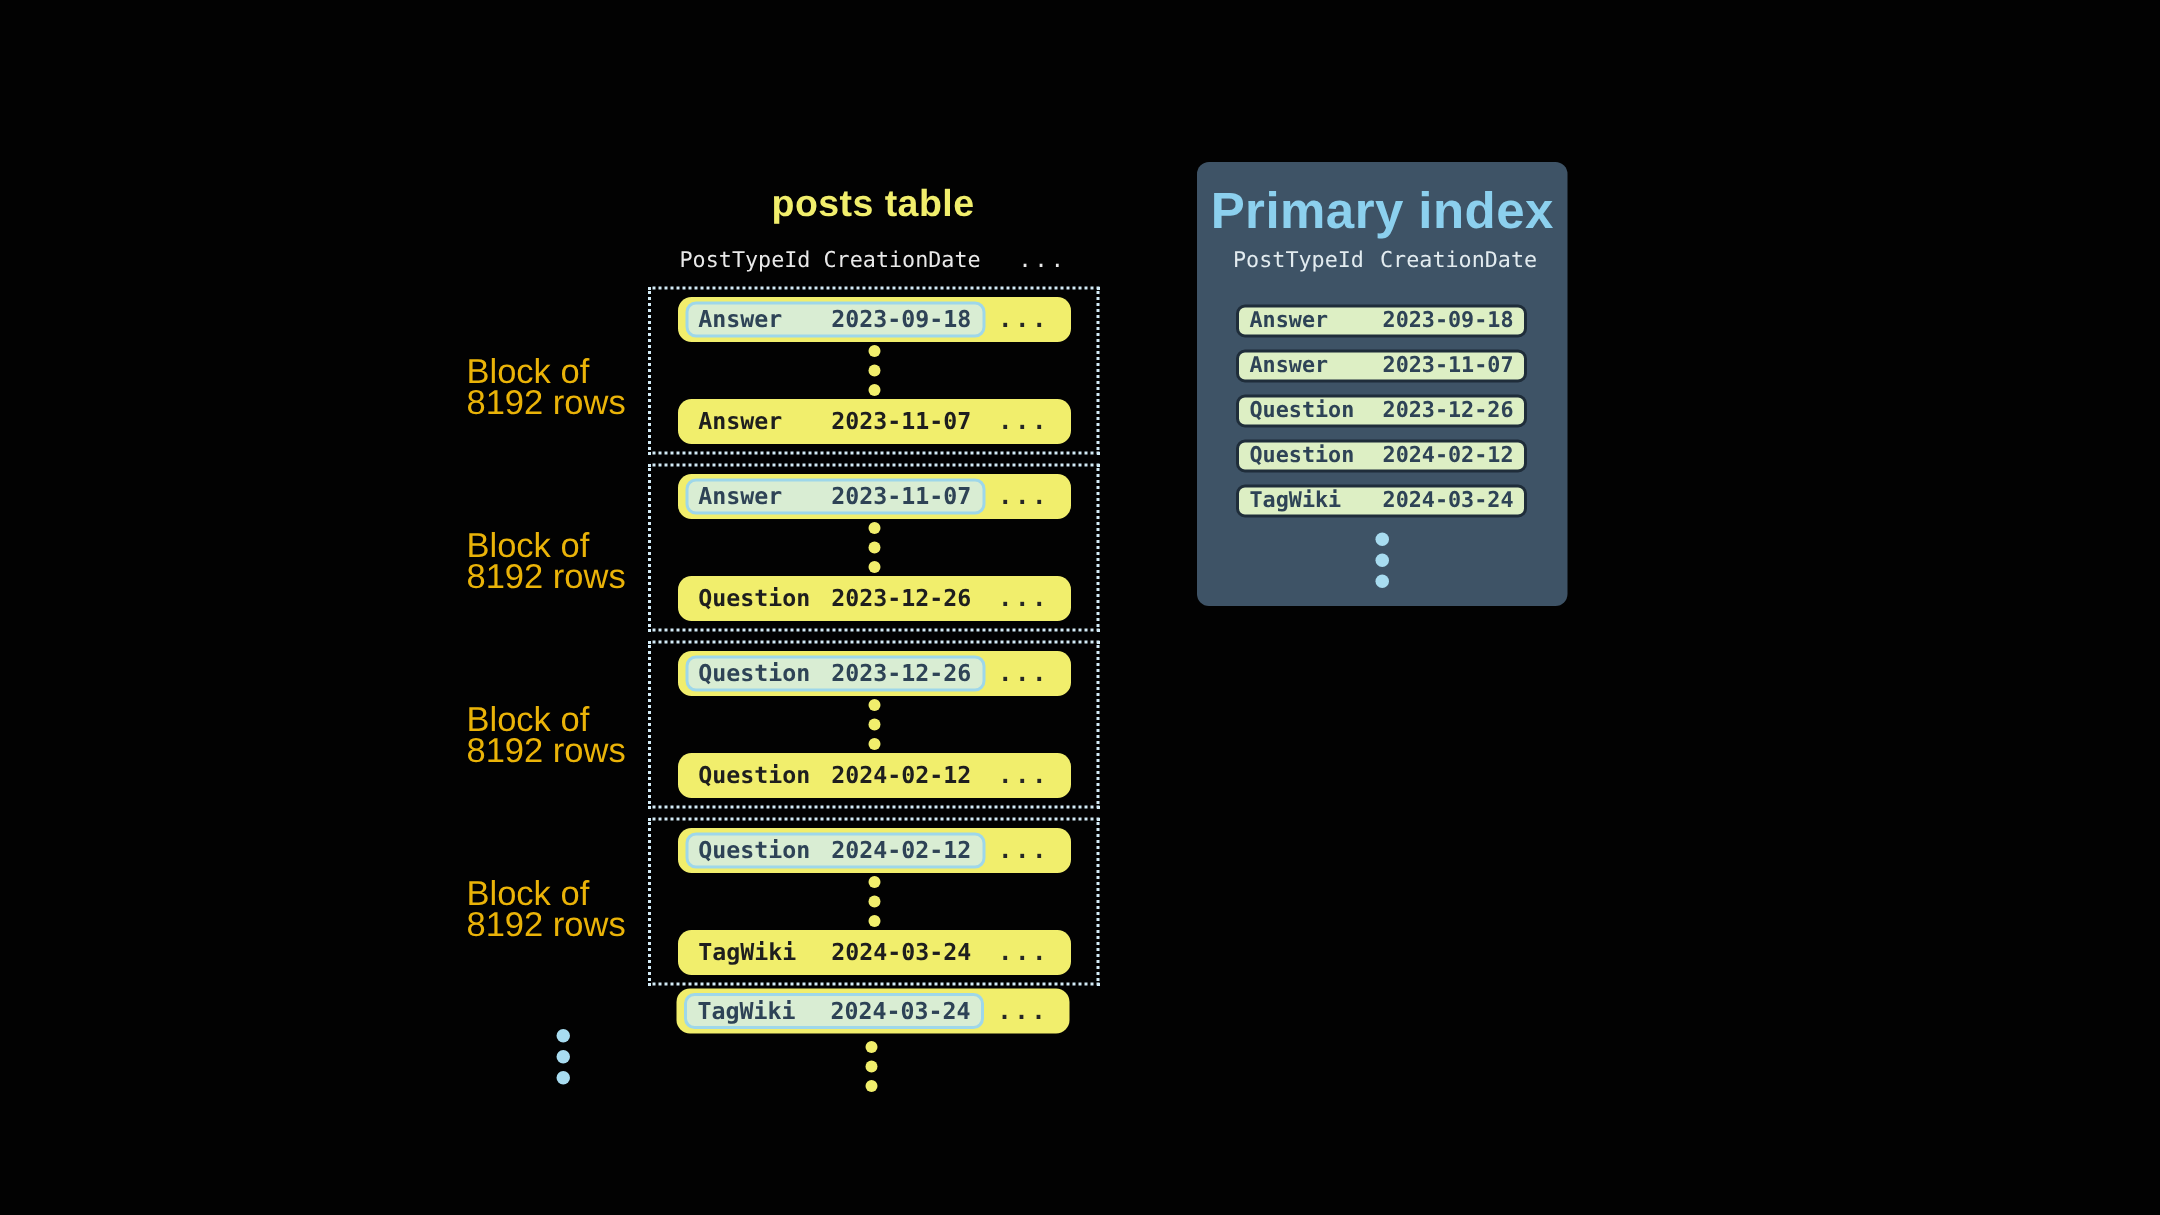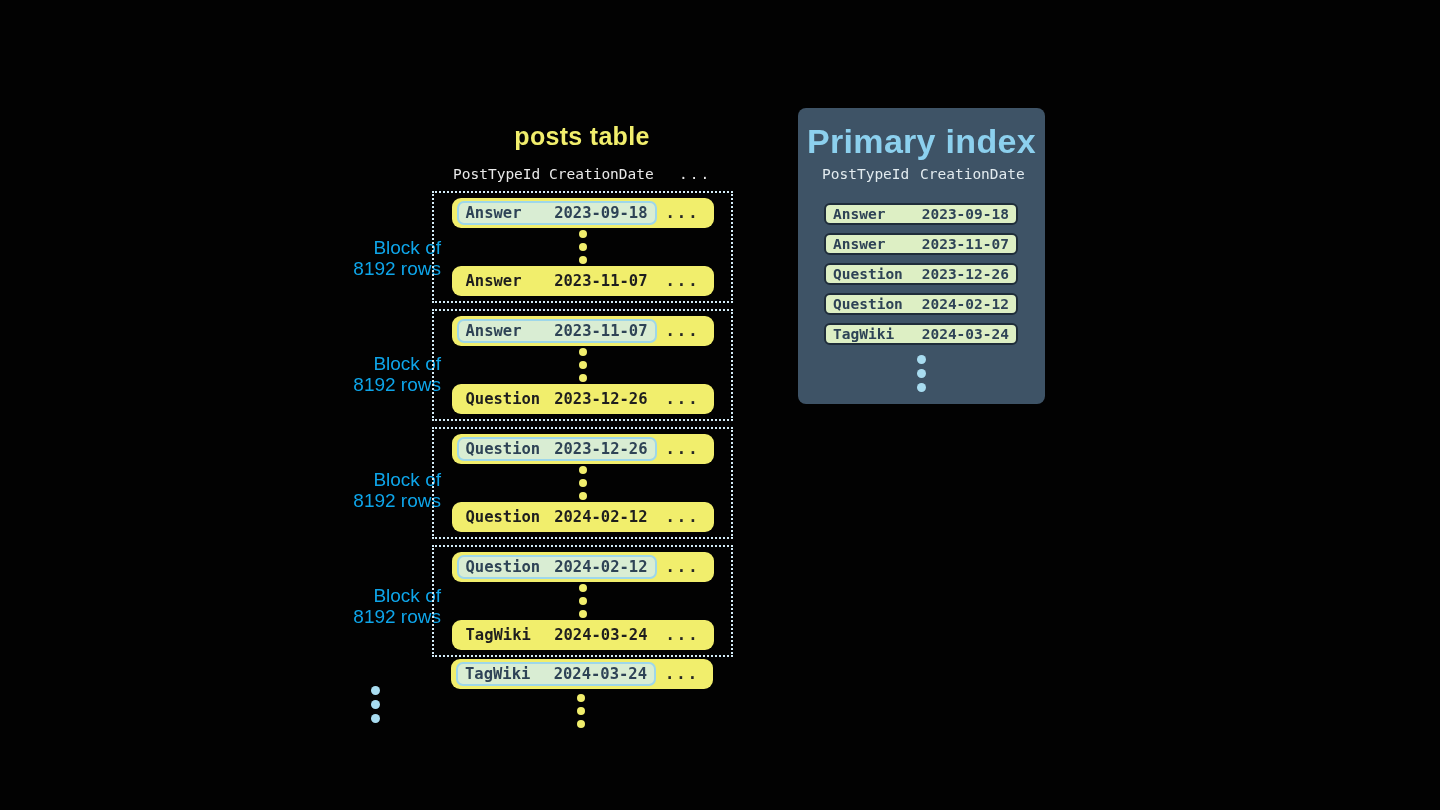--- a/index.html
+++ b/index.html
@@ -52,22 +52,22 @@
   }
 
   .vdots { display:flex; flex-direction:column; align-items:center; gap:5px; }
   .vdots i { display:block; width:8px; height:8px; border-radius:50%; background:#F1EE6C; }
   .vdots.blue i { width:9px; height:9px; background:#A8DCF0; }
 
   .trailing-row { position:absolute; left:451px; top:659px; }
   .trailing-dots { position:absolute; left:577px; top:694px; }
 
   .block-label {
-    position:absolute; left:311px; width:130px; text-align:right;
-    color:#0ea5e9; font-size:19px; line-height:21px; font-weight:400;
+    position:absolute; left:311px; width:130px; text-align:left;
+    color:#eab308; font-size:23px; line-height:21px; font-weight:400;
   }
   .bl-0 { top:237px; } .bl-1 { top:353px; } .bl-2 { top:469px; } .bl-3 { top:585px; }
   .left-dots { position:absolute; left:371px; top:686px; }
 
   
   .panel {
     position:absolute; left:798px; top:108px; width:247px; height:296px;
     background:#3E5366; border-radius:8px;
   }
   .panel-title {

